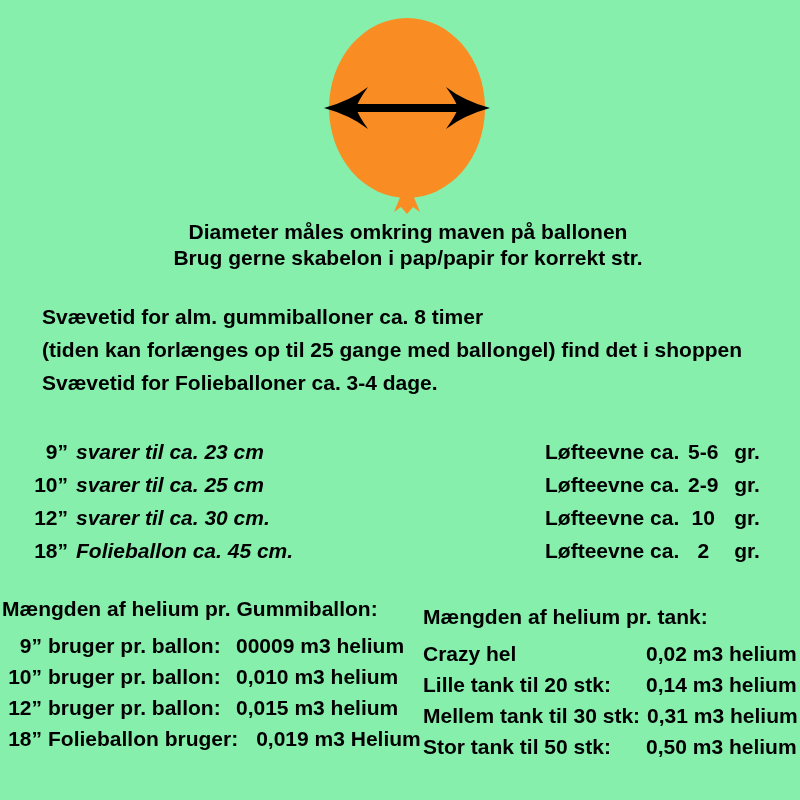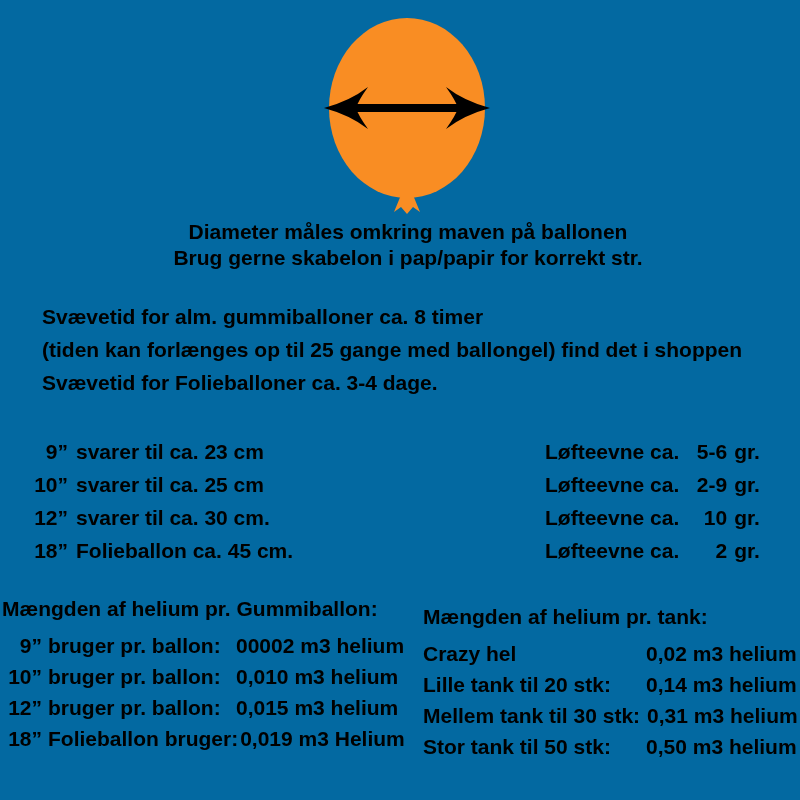--- a/index.html
+++ b/index.html
@@ -1,53 +1,53 @@
 <!DOCTYPE html>
 <html><head>
 <meta charset="utf-8">
 <style>
   html,body { margin:0; padding:0; background:#fff; }
   .page {
-    position:relative; width:800px; height:800px; background:#0369a1;
+    position:relative; width:800px; height:800px; background:#86efac;
     font-family:"Liberation Sans","DejaVu Sans",sans-serif;
     font-weight:bold; color:#000; overflow:hidden;
   }
 
   
   .balloon-svg { position:absolute; left:322px; top:14px; }
 
   
   .caption { position:absolute; top:219px; left:8px; width:800px; text-align:center;
              font-size:21px; line-height:26px; }
 
   
   .float-block { position:absolute; top:300px; left:42px; font-size:21px; line-height:33px; white-space:nowrap; }
 
   
   .mid { position:absolute; top:435px; left:0; width:800px; font-size:21px; }
   .mrow { position:relative; height:33px; line-height:33px; }
   .mleft { position:absolute; left:28px; white-space:nowrap; }
   .msize { display:inline-block; width:40px; text-align:right; }
-  .mtext { margin-left:8px; }
+  .mtext { margin-left:8px;font-style:italic; }
   .mlift { position:absolute; left:545px; white-space:nowrap; }
-  .mlval { display:inline-block; width:48px; text-align:right; }
+  .mlval { display:inline-block; width:48px; text-align:center; }
   .mlunit { margin-left:7px; }
 
   
   .bottom { position:absolute; top:593px; left:0; width:800px; font-size:21px; }
   .bcol { position:absolute; top:0; }
   .bcol-left { left:2px; width:414px; }
   .bcol-right { left:423px; width:376px;margin-top:8px; }
   .btitle { line-height:31px; margin-bottom:6px; white-space:nowrap; }
   .brow { position:relative; height:31px; line-height:31px; white-space:nowrap; }
   .bsize { display:inline-block; width:40px; text-align:right; }
   .blabel { margin-left:6px;text-align:center; }
   .bval { position:absolute; left:234px; top:0; }
   .bcol-right .bval { left:223px; }
-  .bval.flow { position:static; margin-left:2px; }
+  .bval.flow { position:static; margin-left:18px; }
   .bcol-right .bval.flow { position:static; margin-left:7px; }
 </style>
 </head>
 <body>
 
 <div class="page">
 
   <svg class="balloon-svg" width="170" height="202" viewBox="0 0 170 202">
     <ellipse cx="85" cy="94" rx="78" ry="90" fill="#F98D23"></ellipse>
     <path d="M79,181 L72,198 L79,193 L85,200 L91,193 L98,198 L91,181 Z" fill="#F98D23"></path>
@@ -86,21 +86,21 @@
       <span class="mleft"><span class="msize">18”</span><span class="mtext">Folieballon ca. 45 cm.</span></span>
       <span class="mlift"><span>Løfteevne ca.</span><span class="mlval">2</span><span class="mlunit">gr.</span></span>
     </div>
   </div>
 
   <div class="bottom">
 
     <div class="bcol bcol-left">
       <div class="btitle">Mængden af helium pr. Gummiballon:</div>
       <div class="brow">
-        <span class="bsize">9”</span><span class="blabel">bruger pr. ballon:</span><span class="bval">00002 m3 helium</span>
+        <span class="bsize">9”</span><span class="blabel">bruger pr. ballon:</span><span class="bval">00009 m3 helium</span>
       </div>
       <div class="brow">
         <span class="bsize">10”</span><span class="blabel">bruger pr. ballon:</span><span class="bval">0,010 m3 helium</span>
       </div>
       <div class="brow">
         <span class="bsize">12”</span><span class="blabel">bruger pr. ballon:</span><span class="bval">0,015 m3 helium</span>
       </div>
       <div class="brow">
         <span class="bsize">18”</span><span class="blabel">Folieballon bruger:</span><span class="bval flow">0,019 m3 Helium</span>
       </div>

